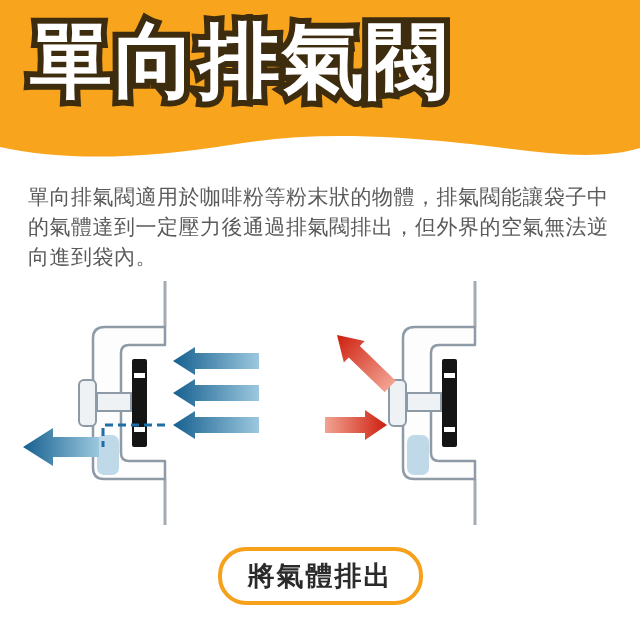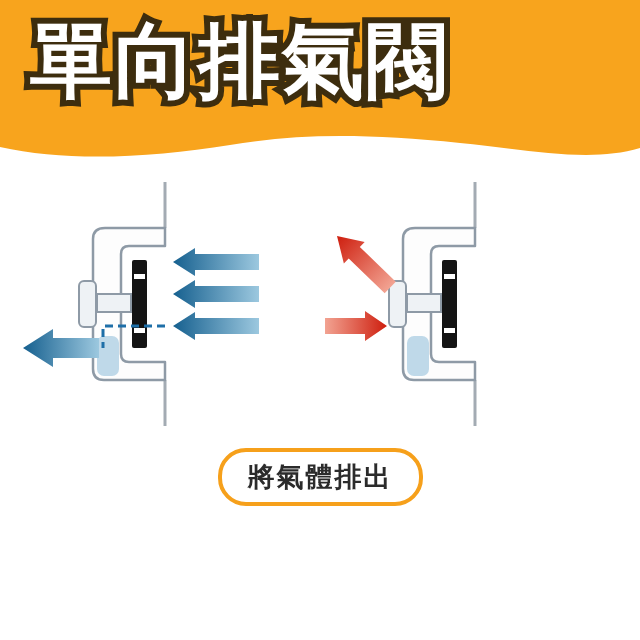--- a/index.html
+++ b/index.html
@@ -90,20 +90,21 @@
 
   <header class="banner">
     <svg class="banner-wave" width="640" height="172" viewBox="0 0 640 172">
       <path d="M0,0 H640 V148 C590,163 530,150 460,143 C370,134 300,133 230,145 C150,158 66,162 0,147 Z" fill="#F8A41D"></path>
     </svg>
     <div class="title-row">
       <h1 class="title outlined">單向排氣閥</h1>
     </div>
   </header>
 
+  <p class="description">單向排氣閥適用於咖啡粉等粉末狀的物體，排氣閥能讓袋子中的氣體達到一定壓力後通過排氣閥排出，但外界的空氣無法逆向進到袋內。</p>
 
   <div class="diagrams">
 
     <figure class="diagram">
       <svg width="300" height="250" viewBox="0 0 300 250">
         <defs>
           <linearGradient id="bluegrad" x1="0" y1="0" x2="1" y2="0">
             <stop offset="0" stop-color="#16608F"></stop>
             <stop offset="1" stop-color="#9CC8DF"></stop>
           </linearGradient>

